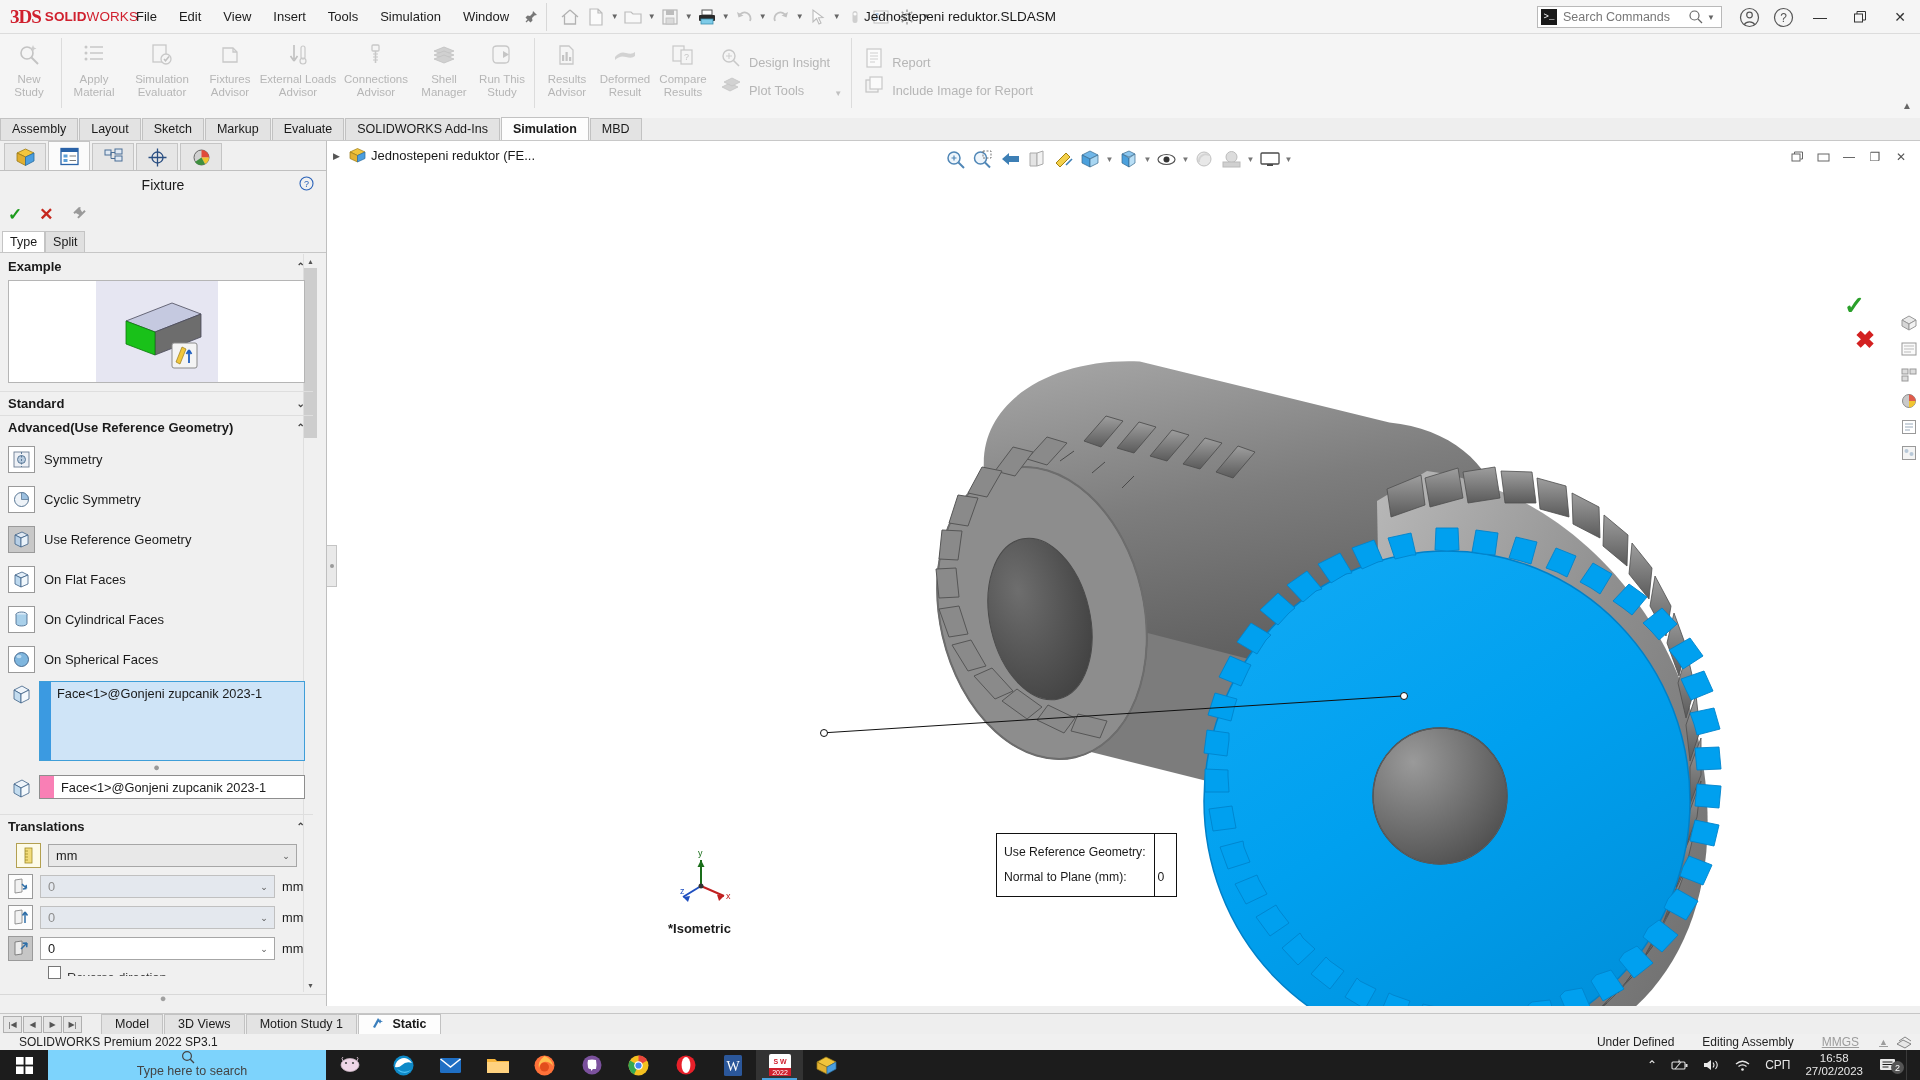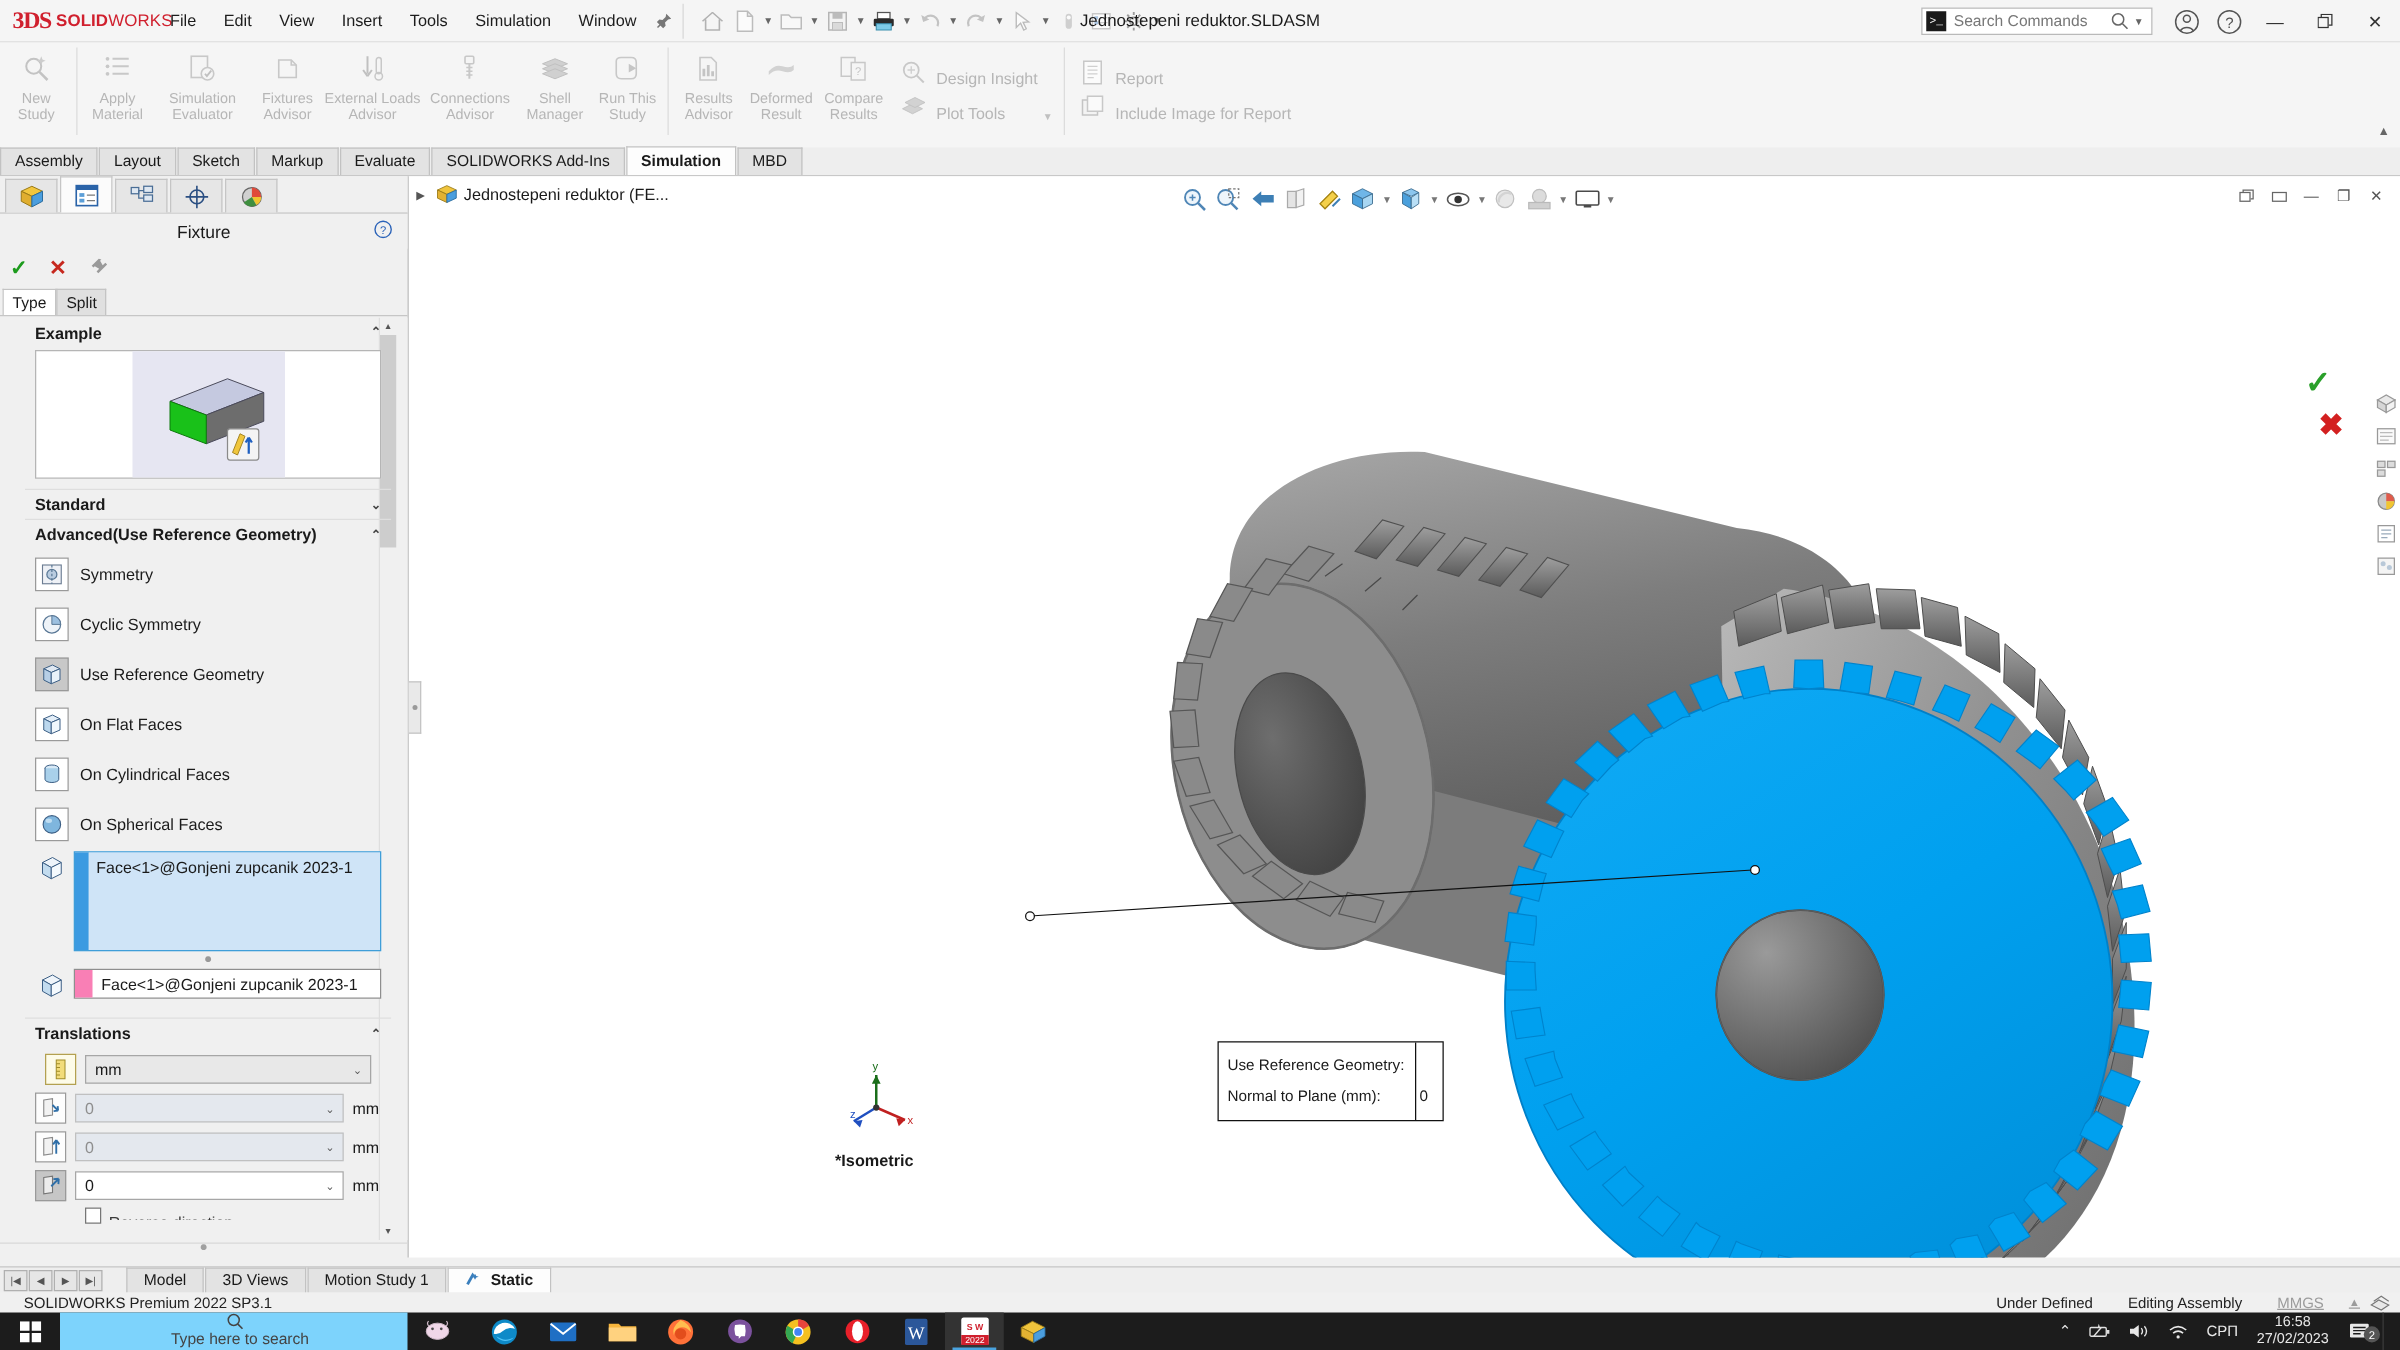--- a/index.html
+++ b/index.html
@@ -98,21 +98,21 @@
   .gfx-winctrl div { width:26px; height:22px; display:flex; align-items:center; justify-content:center; font-size:12px; }
   .ftree { position:absolute; left:6px; top:6px; display:flex; align-items:center; font-size:13px; }
   .ftree .arrow { width:16px; color:#555; font-size:9px; }
   .ftree .lbl { margin-left:5px; }
   .green-check { position:absolute; right:55px; top:150px; color:#2aa02a; font-size:25px; font-weight:bold; }
   .red-x { position:absolute; right:45px; top:185px; color:#d32020; font-size:24px; font-weight:bold; }
   .taskpane { position:absolute; right:0; top:160px; width:22px; }
   .taskpane .tp { width:22px; height:24px; margin-bottom:2px; display:flex; align-items:center; justify-content:center; }
 
   .callout {
-    position:absolute; left:647px; top:692px; background:#fff;
+    position:absolute; left:669px; top:692px; background:#fff;
     border:1px solid #111; display:flex; font-size:12.2px; z-index:5;
   }
   .callout .ctext { padding:6px 8px 6px 7px; }
   .callout .crow { height:25px; line-height:25px; white-space:nowrap; }
   .callout .cval { border-left:1px solid #111; width:22px; padding:6px 0 6px 3px; }
   .callout .cval .crow { height:25px; line-height:25px; }
   .callout .cval .crow.blank { visibility:hidden; }
 
   .triad { position:absolute; left:352px; bottom:100px; }
   .viewlabel { position:absolute; left:341px; bottom:70px; font-size:13px; font-weight:bold; }
@@ -986,21 +986,21 @@
       <div class="pm-sec-tab inactive">Split</div>
     </div>
 
     <div class="pm-body">
       <div class="pm-scroll">
         <div class="arrw">▲</div>
         <div class="thumb"></div>
         <div class="arrw" style="position:absolute;bottom:0;">▼</div>
       </div>
 
-      <div style="position:absolute;left:0;right:13px;top:0;bottom:0;overflow:hidden;margin-left:20px;">
+      <div style="position:absolute;left:0;right:13px;top:0;bottom:0;overflow:hidden;">
         <div class="sec-head" style="border-top:none;">
           <span>Example</span>
           <span class="car">⌃</span>
         </div>
         <div class="example-box">
           <div class="example-inner">
             <svg width="122" height="101" viewBox="0 0 122 101">
               <path d="M30 40 L76 22 L105 33 L59 51 Z" fill="#c5c9e0" stroke="#4a4a5a" stroke-width="0.8"></path>
               <path d="M59 51 L105 33 L105 56 L59 74 Z" fill="#6d6d6d" stroke="#4a4a5a" stroke-width="0.8"></path>
               <path d="M30 40 L59 51 L59 74 L30 63 Z" fill="#19c119" stroke="#0d7a0d" stroke-width="0.8"></path>

